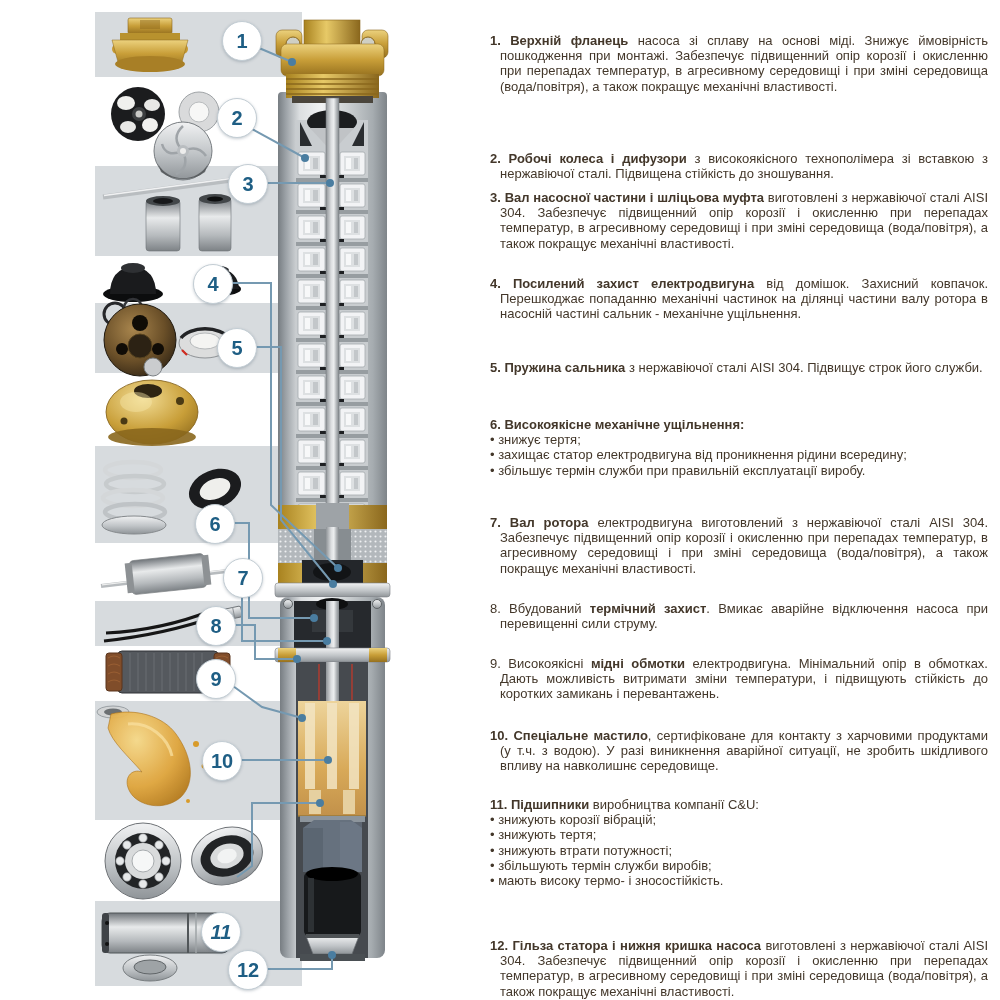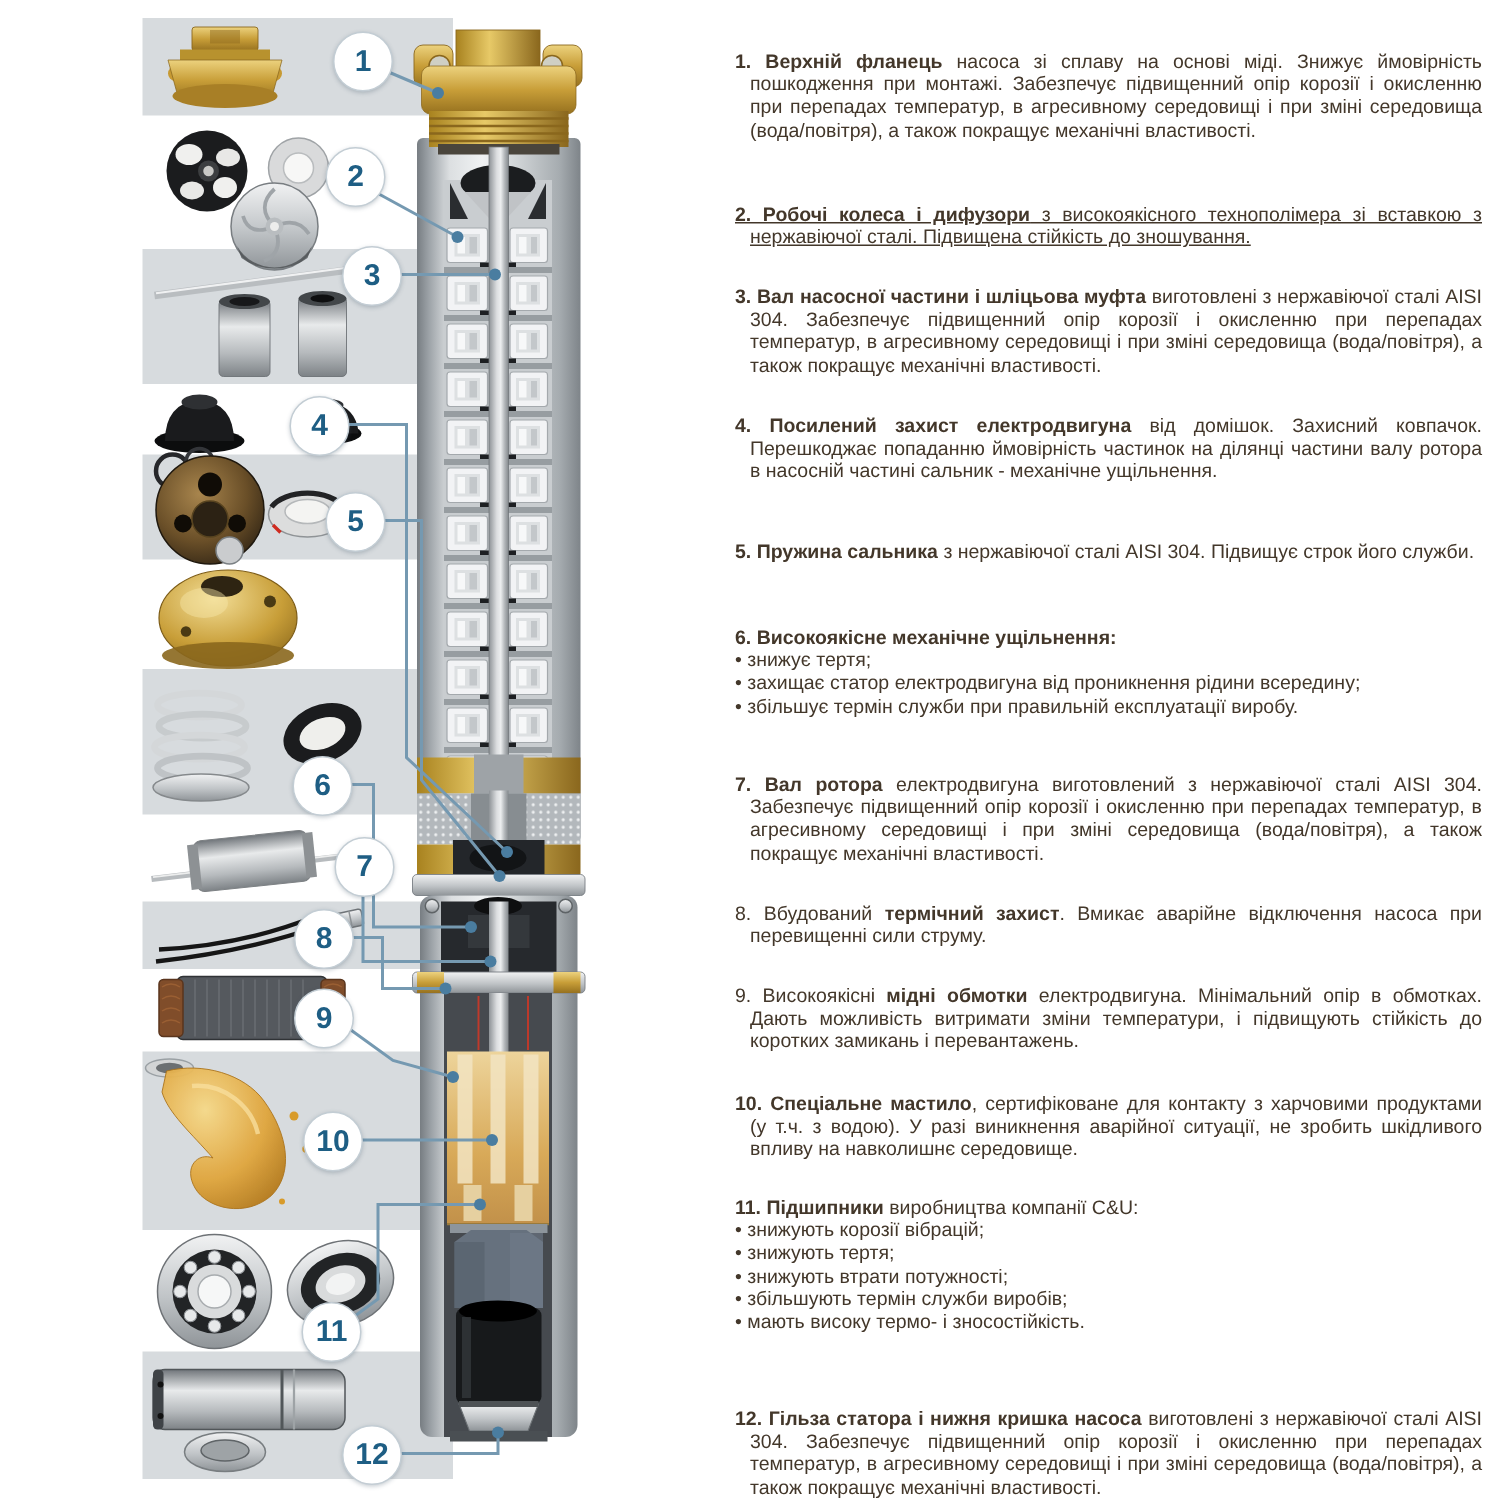--- a/index.html
+++ b/index.html
@@ -419,39 +419,39 @@
     </div>
     <div class="callout" style="left: 196px; top: 606px;">
       <span>8</span>
     </div>
     <div class="callout" style="left: 196px; top: 659px;">
       <span>9</span>
     </div>
     <div class="callout" style="left: 202px; top: 741px;">
       <span>10</span>
     </div>
-    <div class="callout" style="left: 201px; top: 868px;">
+    <div class="callout" style="left: 201px; top: 912px; font-style: italic;">
       <span>11</span>
     </div>
     <div class="callout" style="left: 228px; top: 950px; justify-content: center;">
       <span>12</span>
     </div>
   </div>
 <div id="desc-col">
     <div class="desc-item" style="top: 33px;">
       <div class="desc-par"><span class="bold">1. Верхній фланець</span><span> насоса зі сплаву на основі міді. Знижує ймовірність пошкодження при монтажі. Забезпечує підвищенний опір корозії і окисленню при перепадах температур, в агресивному середовищі і при зміні середовища (вода/повітря), а також покращує механічні властивості.</span></div>
     </div>
-    <div class="desc-item" style="top: 135px; text-decoration: underline;">
+    <div class="desc-item" style="top: 151px;">
       <div class="desc-par"><span class="bold">2. Робочі колеса і дифузори</span><span> з високоякісного технополімера зі вставкою з нержавіючої сталі. Підвищена стійкість до зношування.</span></div>
     </div>
     <div class="desc-item" style="top: 190px;">
       <div class="desc-par"><span class="bold">3. Вал насосної частини і шліцьова муфта</span><span> виготовлені з нержавіючої сталі AISI 304. Забезпечує підвищенний опір корозії і окисленню при перепадах температур, в агресивному середовищі і при зміні середовища (вода/повітря), а також покращує механічні властивості.</span></div>
     </div>
     <div class="desc-item" style="top: 276px;">
-      <div class="desc-par"><span class="bold">4. Посилений захист електродвигуна</span><span> від домішок. Захисний ковпачок. Перешкоджає попаданню ймовірність частинок на ділянці частини валу ротора в насосній частині сальник - механічне ущільнення.</span></div>
+      <div class="desc-par"><span class="bold">4. Посилений захист електродвигуна</span><span> від домішок. Захисний ковпачок. Перешкоджає попаданню механічні частинок на ділянці частини валу ротора в насосній частині сальник - механічне ущільнення.</span></div>
     </div>
     <div class="desc-item" style="top: 360px;">
       <div class="desc-par"><span class="bold">5. Пружина сальника</span><span> з нержавіючої сталі AISI 304. Підвищує строк його служби.</span></div>
     </div>
     <div class="desc-item" style="top: 417px;">
       <div class="desc-par"><span class="bold">6. Високоякісне механічне ущільнення:</span></div>
       <div class="desc-line"><span>• знижує тертя;</span></div>
       <div class="desc-line"><span>• захищає статор електродвигуна від проникнення рідини всередину;</span></div>
       <div class="desc-line"><span>• збільшує термін служби при правильній експлуатації виробу.</span></div>
     </div>

